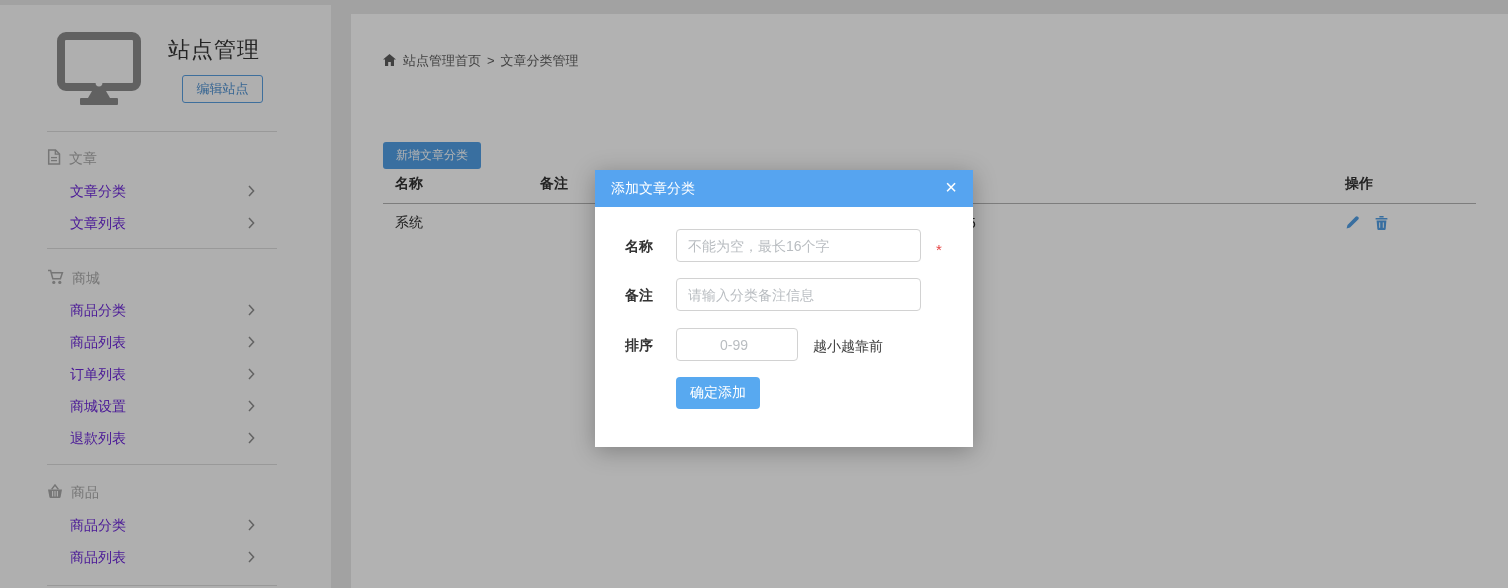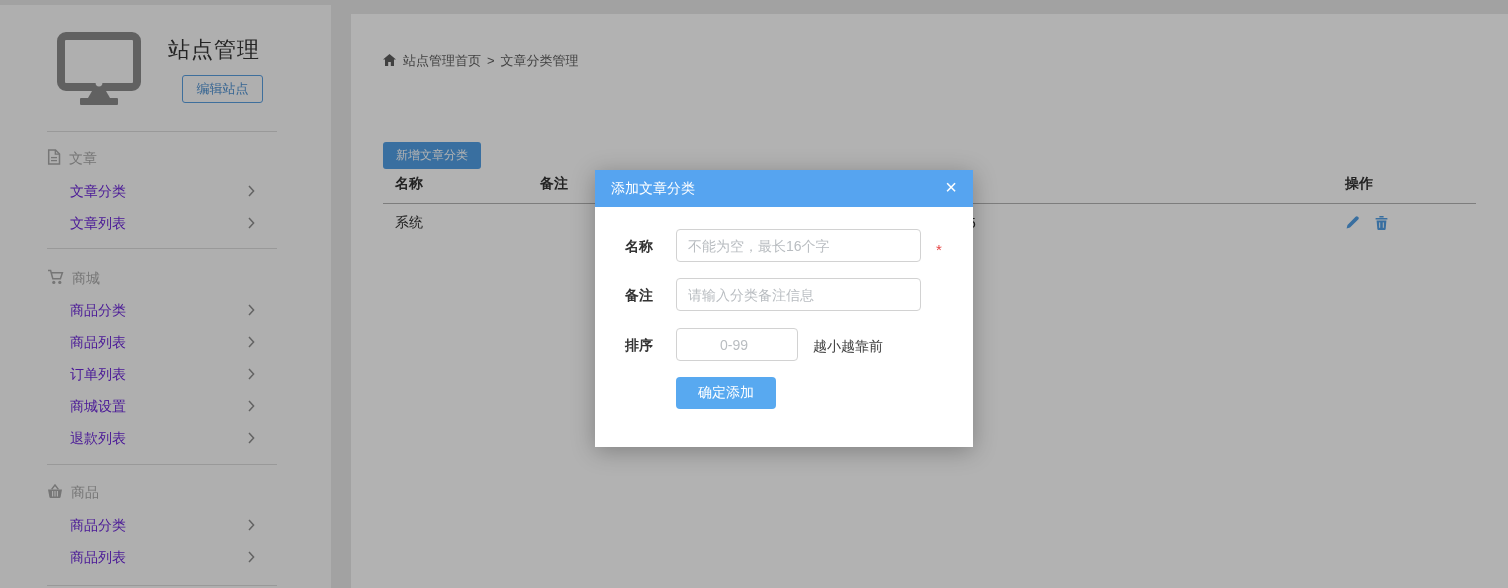--- a/index.html
+++ b/index.html
@@ -48,21 +48,21 @@
     color:#fff; font-size:20px; font-weight:300; cursor:pointer; }
   .modal-body { position:relative; height:240px; }
   .f-label { position:absolute; left:30px; font-size:14px; font-weight:bold; color:#333; }
   .f-input { position:absolute; left:81px; height:33px; width:245px; box-sizing:border-box;
     border:1px solid #d2d2d2; border-radius:4px; padding:0 11px; font-size:14px; color:#333; outline:none;
     font-family:"Liberation Sans","DejaVu Sans",sans-serif; }
   .f-input::placeholder { color:#b9bdc1; }
   .f-input.short { width:122px; }
   .req { position:absolute; left:341px; top:34px; color:#e64545; font-size:15px; }
   .hint { position:absolute; left:218px; top:131px; font-size:14px; color:#3c3c3c;text-align:center; }
-  .submit-btn { position:absolute; left:81px; top:170px; width:100px; height:32px; background:#58a9f0;
+  .submit-btn { position:absolute; left:81px; top:170px; width:84px; height:32px; background:#58a9f0;
     color:#fff; border:none; border-radius:4px; font-size:14px; cursor:pointer;
     font-family:"Liberation Sans","DejaVu Sans",sans-serif; }
 </style>
 </head>
 <body>
 
 <div class="sidebar">
 
   <span class="monitor">
     <svg width="84" height="73" viewBox="0 0 84 73">

